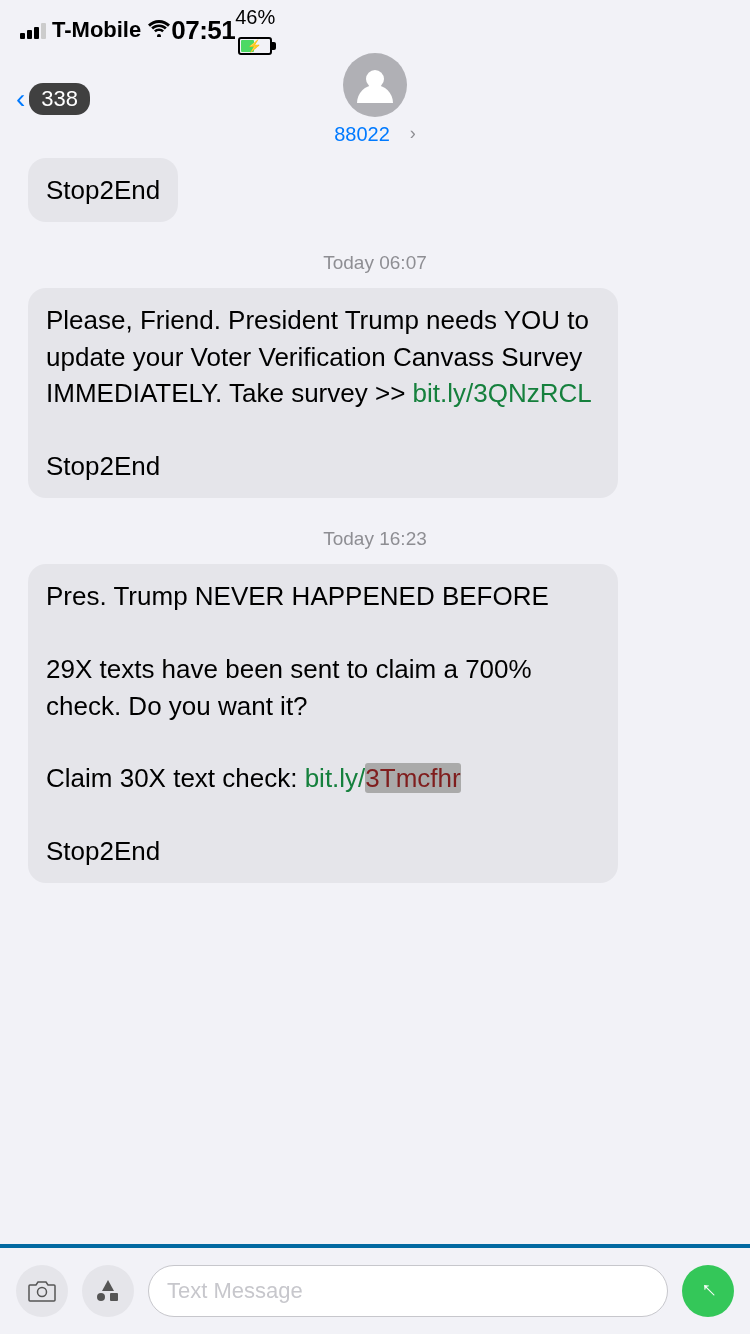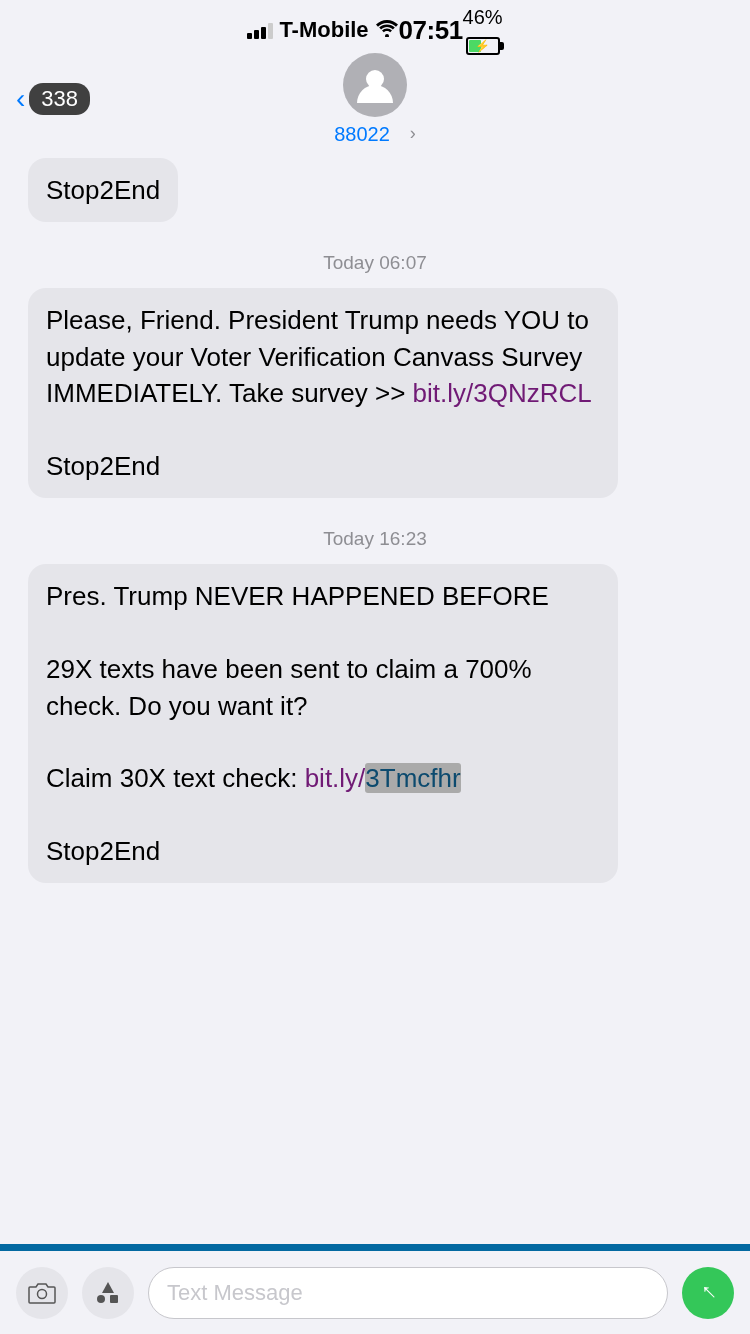--- a/index.html
+++ b/index.html
@@ -13,22 +13,22 @@
       display: flex;
       flex-direction: column;
     }
 
     
     .status-bar {
       background: #f2f2f7;
       height: 60px;
       display: flex;
       align-items: center;
-      justify-content: center;
-      padding: 0 36px;
+      justify-content: flex-start;
+      padding: 0 20px;
       flex-shrink: 0;
     }
     .status-left {
       display: flex;
       align-items: center;
       gap: 6px;
       font-size: 22px;
       font-weight: 600;
     }
     .signal-bars {
@@ -188,35 +188,35 @@
     }
 
     .timestamp {
       text-align: center;
       color: #8e8e93;
       font-size: 19px;
       margin: 10px 0 14px 0;
     }
 
     .link-text {
-      color: #701a75;
+      color: #15803d;
       text-decoration: none;
     }
 
     .redacted {
       background: #aaa;
-      color: #0c4a6e;
+      color: #7f1d1d;
       border-radius: 3px;
       user-select: none;
     }
 
     
     .input-bar {
       background: #f2f2f7;
-      border-top: 7px solid #0369a1;
+      border-top: 4px solid #0369a1;
       height: 90px;
       display: flex;
       align-items: center;
       padding: 0 16px;
       gap: 14px;
       flex-shrink: 0;
     }
     .camera-btn {
       width: 52px;
       height: 52px;

